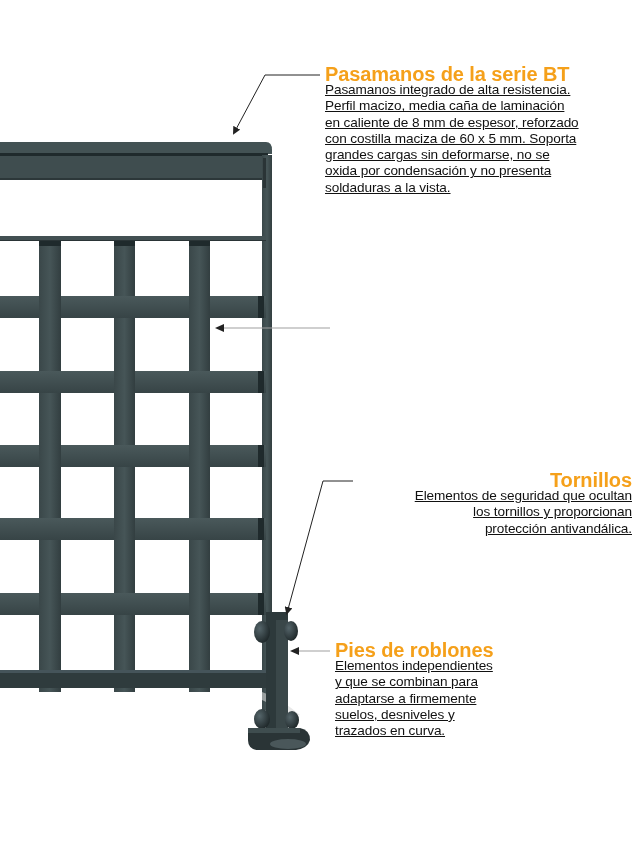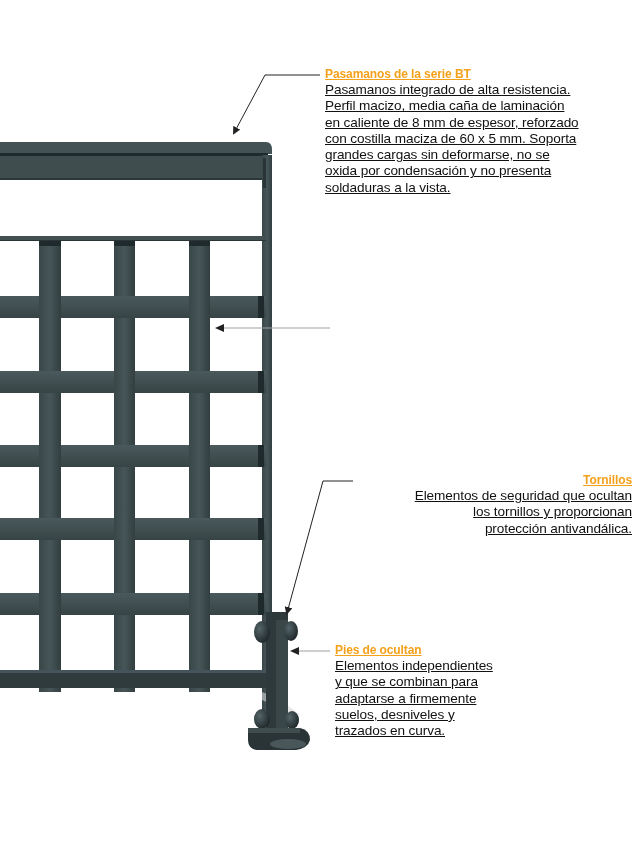--- a/index.html
+++ b/index.html
@@ -1,20 +1,20 @@
 <!DOCTYPE html>
 <html><head>
   <meta charset="utf-8">
   <style>
     html, body { margin: 0; padding: 0; background: #ffffff; }
     body { width: 641px; height: 852px; position: relative; overflow: hidden;
            font-family: "Liberation Sans", sans-serif; }
     #diagram { position: absolute; left: 0; top: 0; width: 641px; height: 852px; }
     .callout { position: absolute; color: #111; font-size: 13.6px; line-height: 16.3px; letter-spacing: -0.1px; }
-    .callout .title { color: #f5a01a; font-weight: bold; font-size: 12px; line-height: 16px; display: block; text-decoration: underline; }
+    .callout .title { color: #f5a01a; font-weight: bold; font-size: 20px; line-height: 16px; display: block; }
     .callout .body { display: block; white-space: pre-line; text-decoration: underline; }
     #c-pasamanos { left: 325px; top: 66px; width: 310px; }
     #c-cuerpos { left: 334px; top: 320px; width: 240px; }
     #c-tornillos { left: 362px; top: 472px; width: 270px; text-align: right; }
     #c-pies { left: 335px; top: 642px; width: 240px; }
   </style>
 </head>
 <body>
 
 <svg id="diagram" width="641" height="852" viewBox="0 0 641 852" xmlns="http://www.w3.org/2000/svg">
@@ -125,19 +125,19 @@
 </div>
 
 <div class="callout" id="c-tornillos">
   <span class="title">Tornillos</span>
   <span class="body">Elementos de seguridad que ocultan
 los tornillos y proporcionan
 protección antivandálica.</span>
 </div>
 
 <div class="callout" id="c-pies">
-  <span class="title">Pies de ocultan</span>
+  <span class="title">Pies de roblones</span>
   <span class="body">Elementos independientes
 y que se combinan para
 adaptarse a firmemente
 suelos, desniveles y
 trazados en curva.</span>
 </div>
 
 </body></html>

